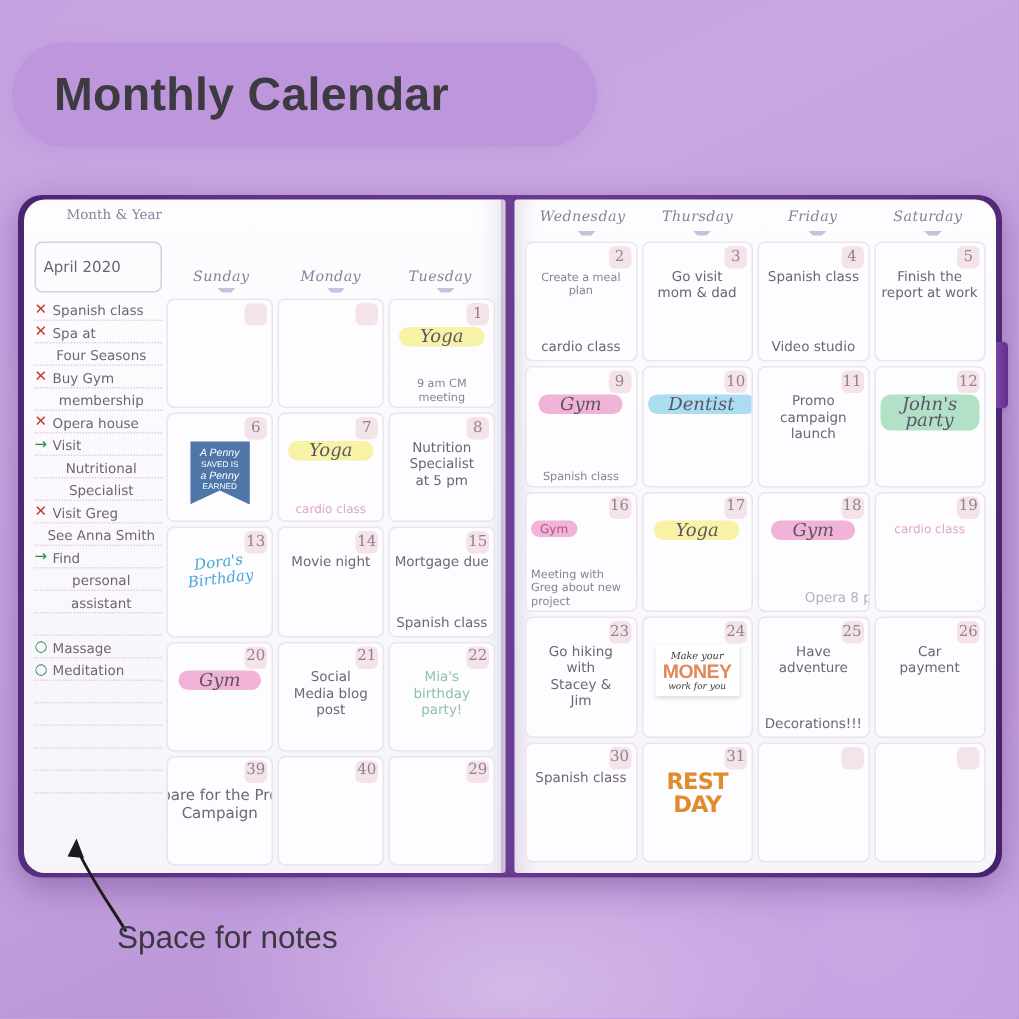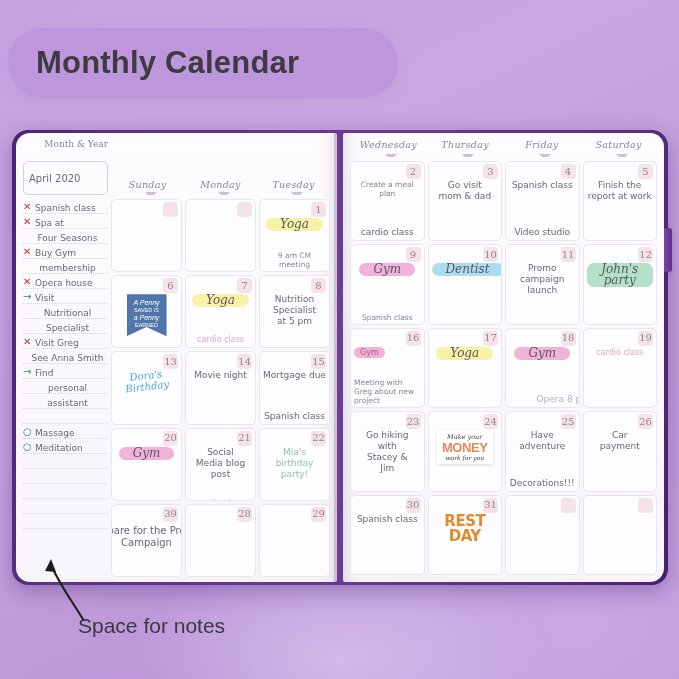--- a/index.html
+++ b/index.html
@@ -423,21 +423,21 @@
               </div>
             </div>
             <div class="week">
               <div class="cell">
                 <div class="daynum">39</div>
                 <div class="span2">Prepare for the
 Promo Campaign</div>
                 <div class="entries"></div>
               </div>
               <div class="cell">
-                <div class="daynum">28</div>
+                <div class="daynum">40</div>
               </div>
               <div class="cell">
                 <div class="daynum">29</div>
               </div>
             </div>
           </div>
       </div>
     </div>
   </div>
 

